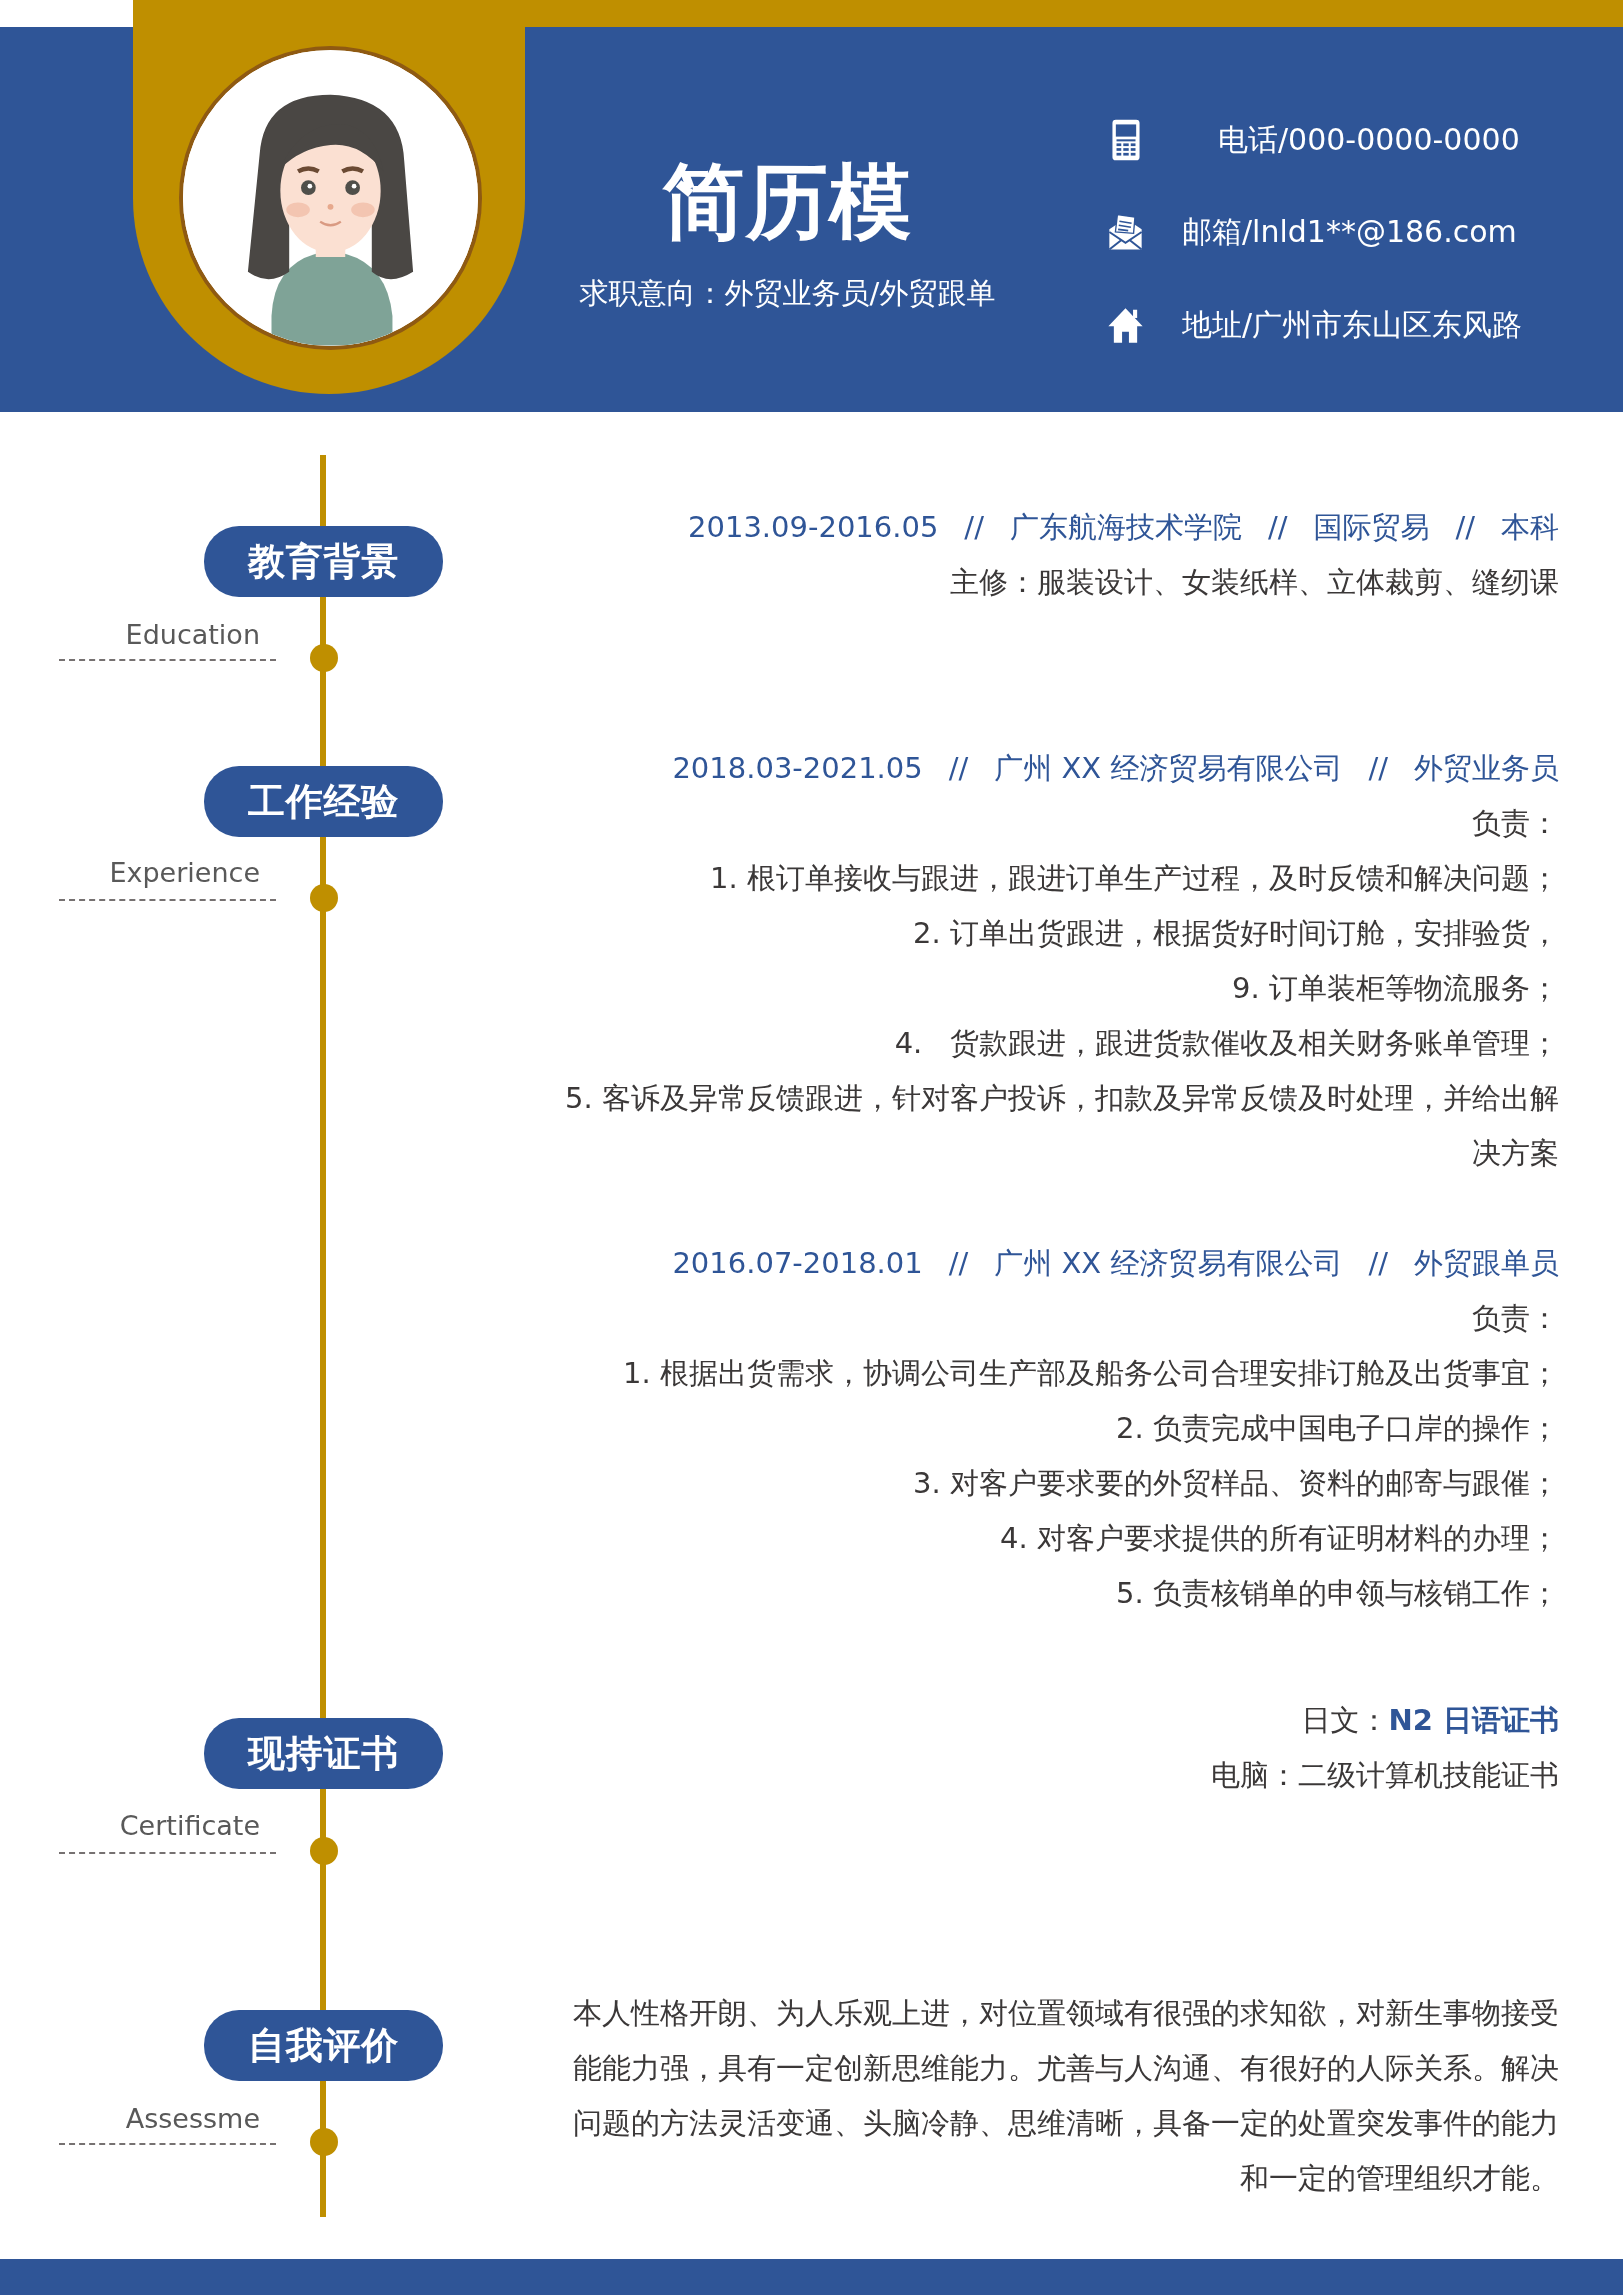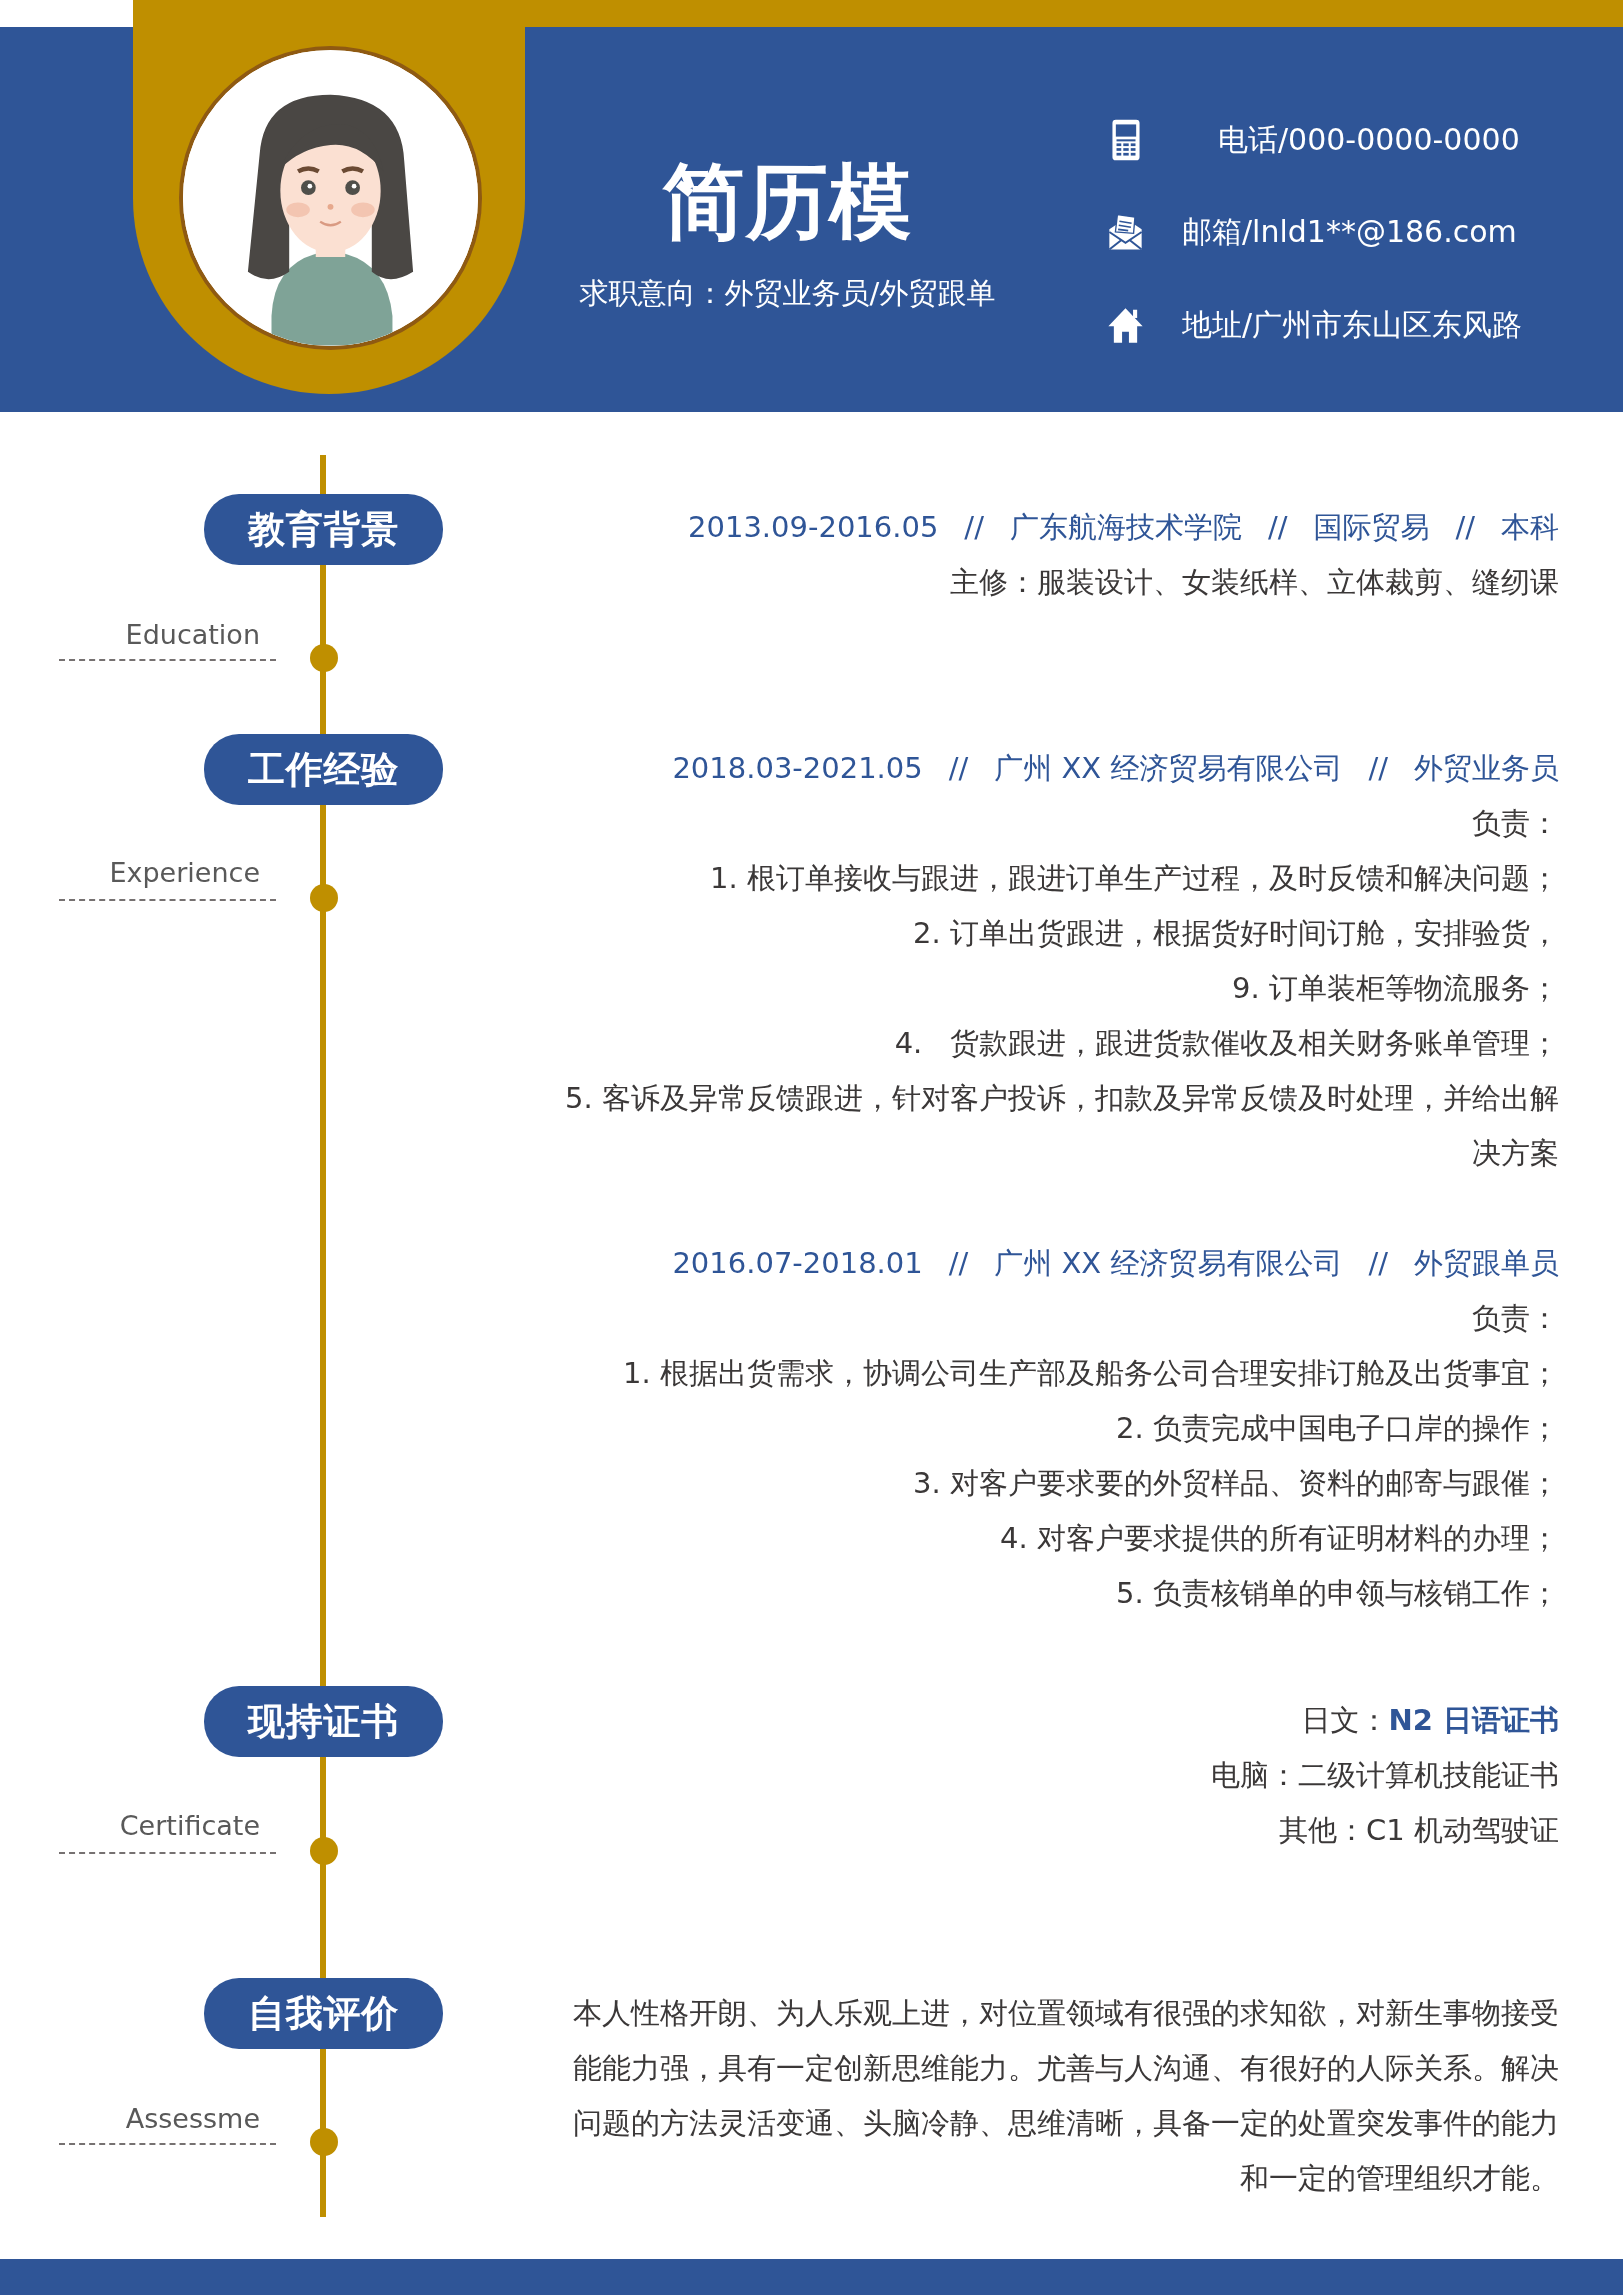--- a/index.html
+++ b/index.html
@@ -18,21 +18,21 @@
            color: #ffffff; font-size: 82px; font-weight: bold; letter-spacing: 1.4px; line-height: 109px; }
   .subtitle { position: absolute; left: 559px; top: 273px; width: 457px; text-align: center;
               color: #ffffff; font-size: 29px; line-height: 41px; }
 
   .contact { position: absolute; left: 1098px; display: flex; align-items: center; height: 48px; }
   .contact .ico { width: 55px; height: 48px; display: flex; align-items: center; justify-content: center; }
   .contact .txt { margin-left: 29px; color: #ffffff; font-size: 30px; line-height: 48px; white-space: nowrap; }
 
   .timeline { position: absolute; left: 320px; top: 455px; width: 6.1px; height: 1762px; background: #BF8F00; }
   .pill { position: absolute; left: 204px; width: 239px; height: 71px; border-radius: 35px; background: #2F5597;
-          color: #ffffff; font-size: 37px; font-weight: bold; text-align: center; line-height: 71px; letter-spacing: 0.7px; }
+          color: #ffffff; font-size: 37px; font-weight: bold; text-align: center; line-height: 71px; letter-spacing: 0.7px; margin-top: 32px; }
   .dot { position: absolute; left: 310px; width: 28px; height: 28px; border-radius: 50%; background: #BF8F00; }
   .en-label { position: absolute; left: 59px; width: 201px; text-align: right; color: #595959; font-size: 27px; line-height: 34px; }
   .dash { position: absolute; left: 59px; width: 217px; height: 0; border-top: 2px dashed #767171; }
 
   .content { position: absolute; left: 523px; width: 1036px; color: #3b3838; font-size: 29px; }
   .line { line-height: 55px; white-space: nowrap; text-align: right; }
   .hl { color: #2F5597; }
   .hl .sep { display: inline-block; margin: 0 26px; }
   .bold-blue { color: #2F5597; font-weight: bold; }
   .gap { height: 55px; }
@@ -161,23 +161,20 @@
 <div class="dash" style="top:1852px;"></div>
 <div class="dot" style="top:1837px;"></div>
 
 <div class="content" style="top:1693px;">
   <div class="line">
     <span>日文：</span><span class="bold-blue">N2 日语证书</span>
   </div>
   <div class="line">
     <span>电脑：</span><span>二级计算机技能证书</span>
   </div>
-  <div class="line">
-    <span>其他：</span><span>C1 机动驾驶证</span>
-  </div>
 </div>
 
 <div class="pill" style="top:1978px;">自我评价</div>
 <div class="en-label" style="top:2102px;">Assessme</div>
 <div class="dash" style="top:2143px;"></div>
 <div class="dot" style="top:2128px;"></div>
 
 <div class="content" style="top:1986px;">
   <div class="line">本人性格开朗、为人乐观上进，对位置领域有很强的求知欲，对新生事物接受</div>
   <div class="line">能能力强，具有一定创新思维能力。尤善与人沟通、有很好的人际关系。解决</div>

